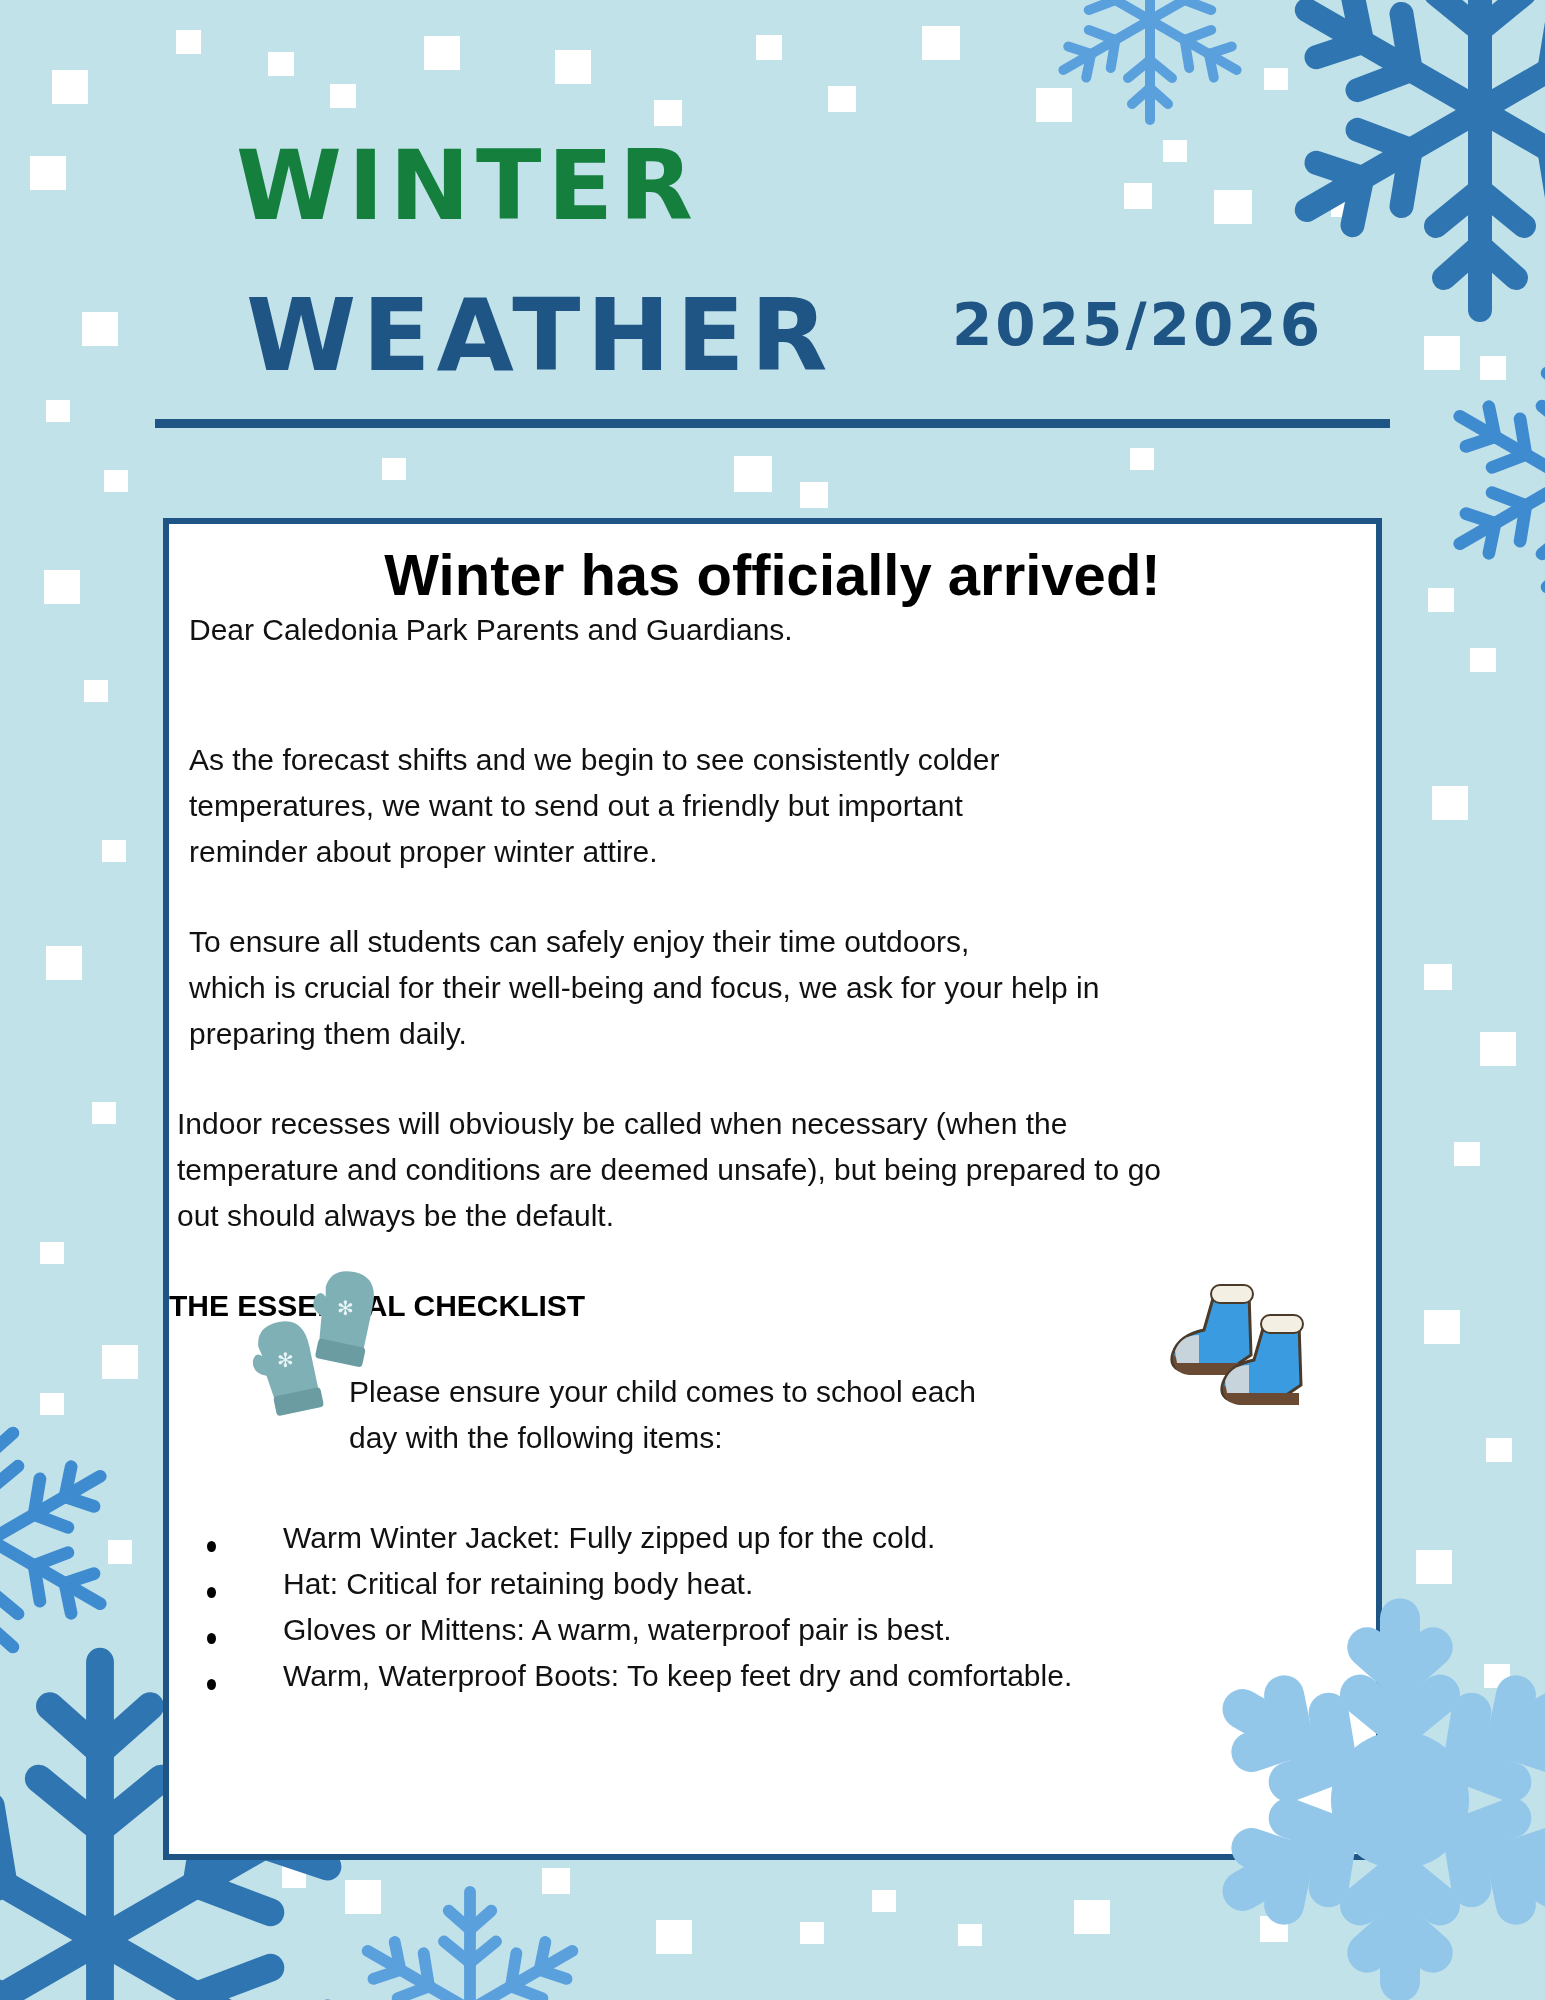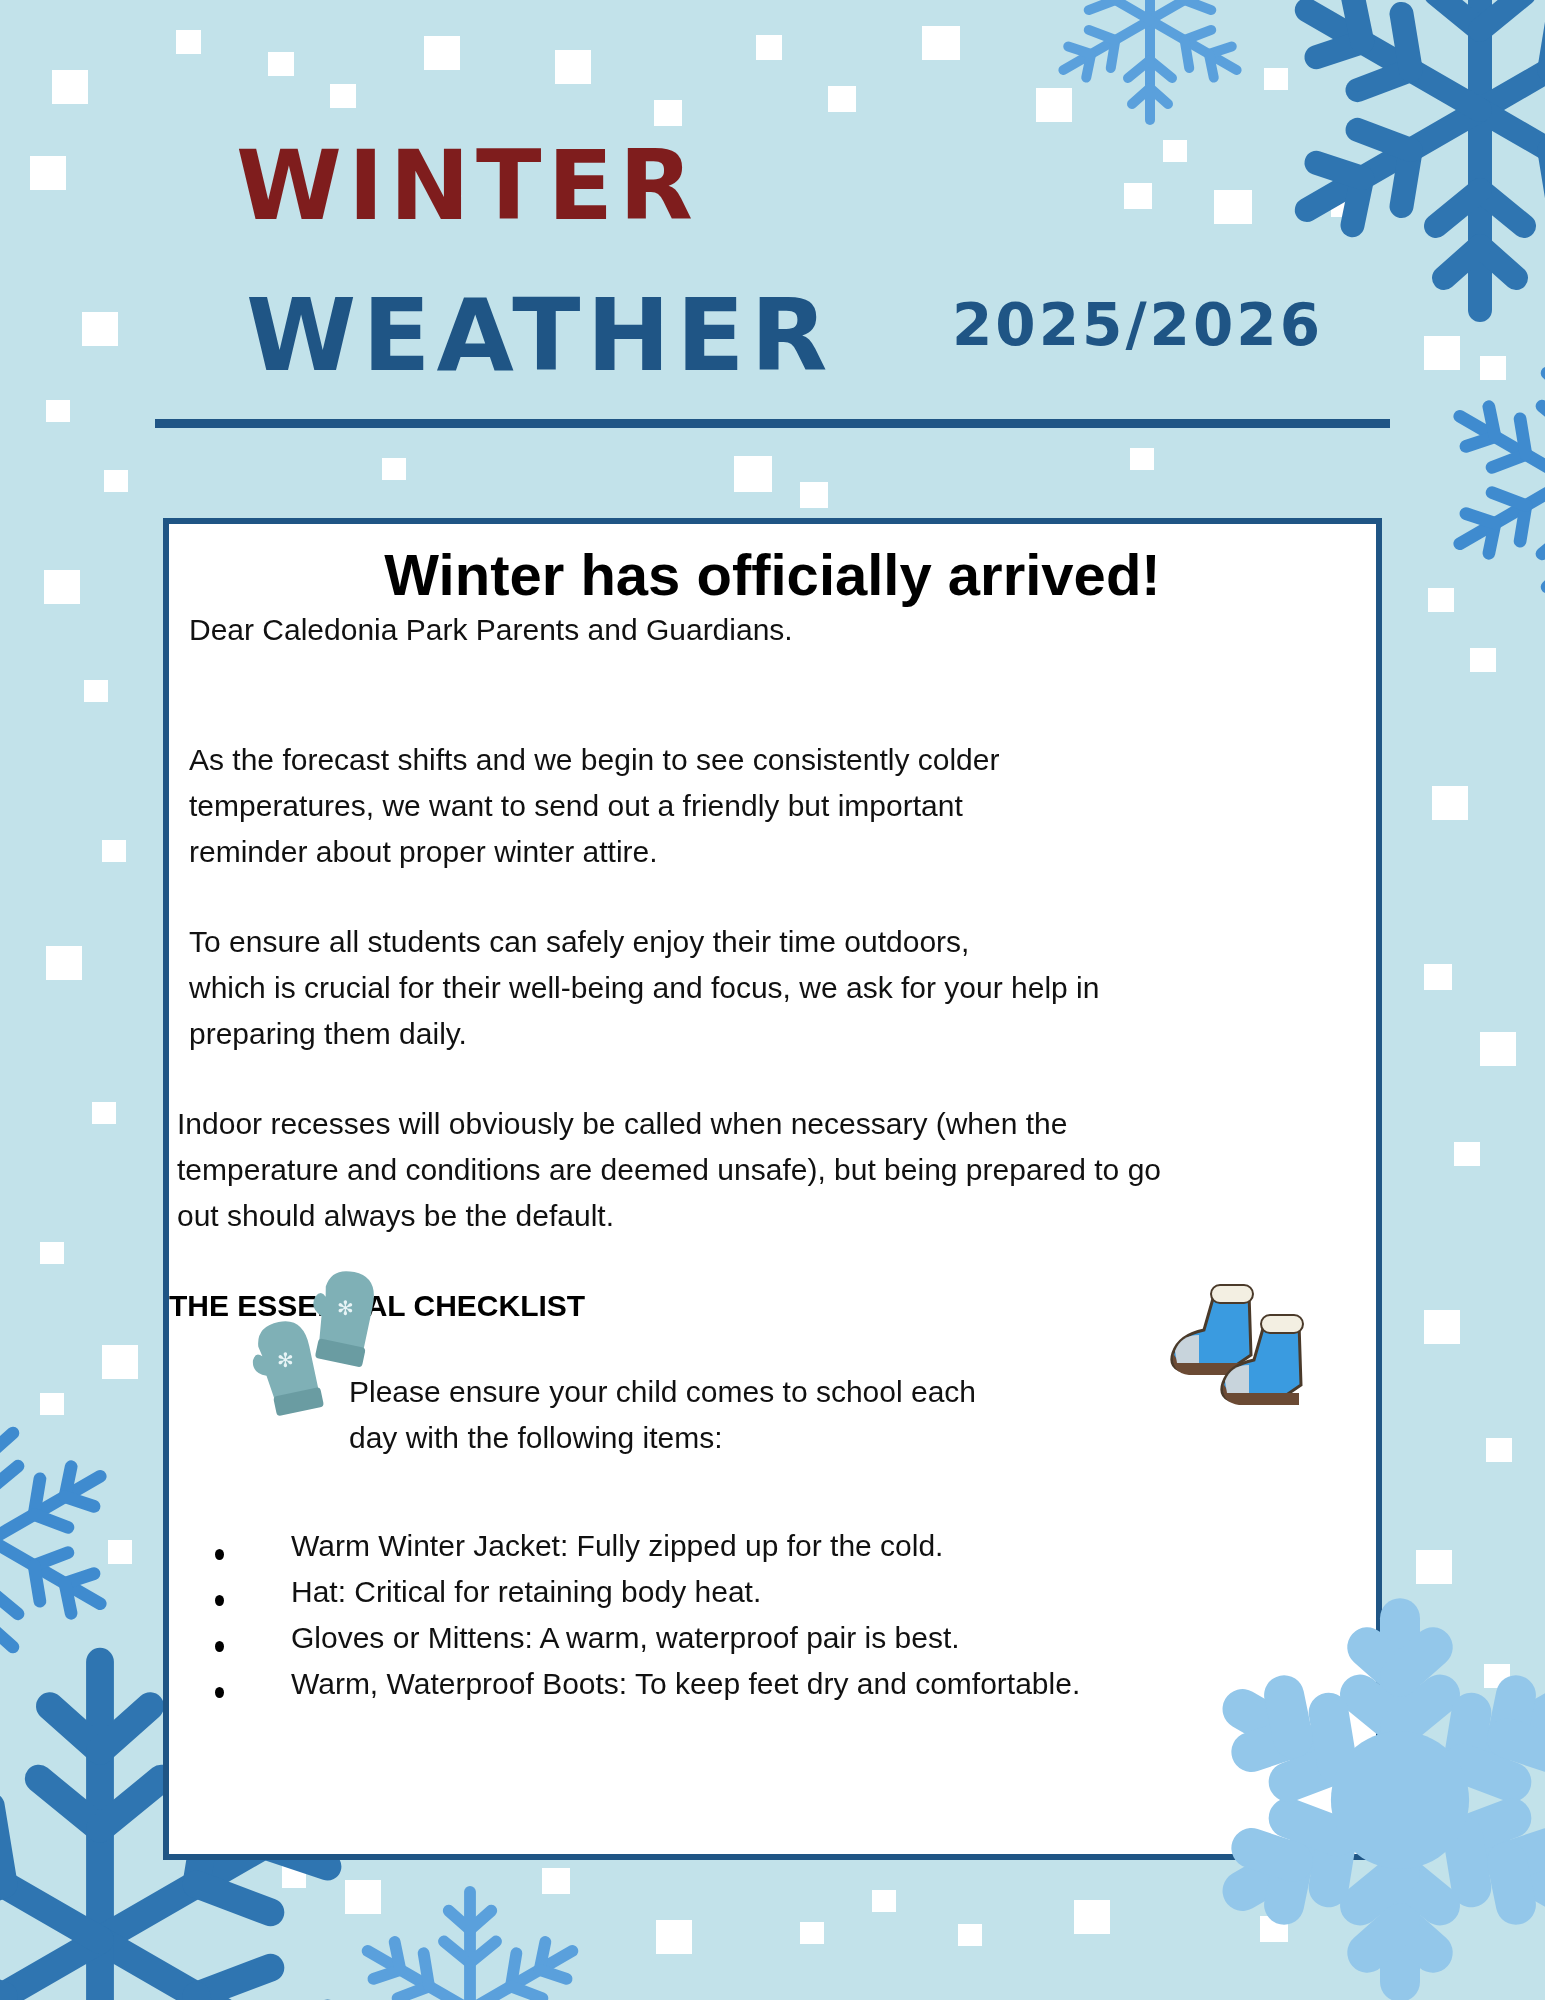--- a/index.html
+++ b/index.html
@@ -1,29 +1,29 @@
 <!DOCTYPE html>
 <html><head>
 <meta charset="utf-8">
 <style>
   html,body{margin:0;padding:0;}
   body{width:1545px;height:2000px;position:relative;overflow:hidden;background:#c2e2ea;font-family:"Liberation Sans",sans-serif;}
   .abs{position:absolute;}
   .flake{position:absolute;}
   .sq{position:absolute;background:#fff;}
-  .title-winter{left:236px;top:138px;font-family:"DejaVu Sans",sans-serif;font-weight:bold;font-size:96px;letter-spacing:6px;color:#7f1d1d;line-height:1;}
+  .title-winter{left:236px;top:138px;font-family:"DejaVu Sans",sans-serif;font-weight:bold;font-size:96px;letter-spacing:6px;color:#15803d;line-height:1;}
   .title-weather{left:246px;top:286px;font-family:"DejaVu Sans",sans-serif;font-weight:bold;font-size:100px;letter-spacing:6px;color:#1f5585;line-height:1;}
   .year{left:924px;top:296px;font-family:"DejaVu Sans",sans-serif;font-weight:bold;font-size:58px;letter-spacing:3px;color:#1f5585;line-height:1;margin-left:28px;}
   .rule{left:155px;top:419px;width:1235px;height:9px;background:#1f5585;}
   .card{left:163px;top:518px;width:1219px;height:1342px;background:#fff;border:6px solid #1f5585;box-sizing:border-box;}
   .card-inner{position:absolute;left:0;top:7px;width:100%;height:100%;}
   .h1{position:absolute;left:0;right:0;top:10px;text-align:center;font-weight:bold;font-size:58px;color:#000;font-family:"Liberation Sans",sans-serif;}
   .p{position:absolute;left:20px;right:20px;text-align:left;font-size:30px;line-height:46px;color:#111;}
   .checklist-h{position:absolute;left:0;right:0;font-weight:bold;font-size:30px;color:#000;}
-  ul.items{position:absolute;left:30px;top:980px;margin:12px;padding:0;list-style:none;}
+  ul.items{position:absolute;left:30px;top:980px;margin:4px;padding:0;list-style:none;}
   ul.items li{position:relative;font-size:30px;line-height:46px;padding-left:80px;color:#111;}
   ul.items li:before{content:"";position:absolute;left:4px;top:26px;width:9px;height:11px;border-radius:50%;background:#000;}
 </style>
 </head>
 <body>
 
 <svg width="0" height="0" style="position:absolute">
   <defs>
     <g id="arm">
       <line x1="0" y1="0" x2="0" y2="-100" stroke-linecap="round"></line>

